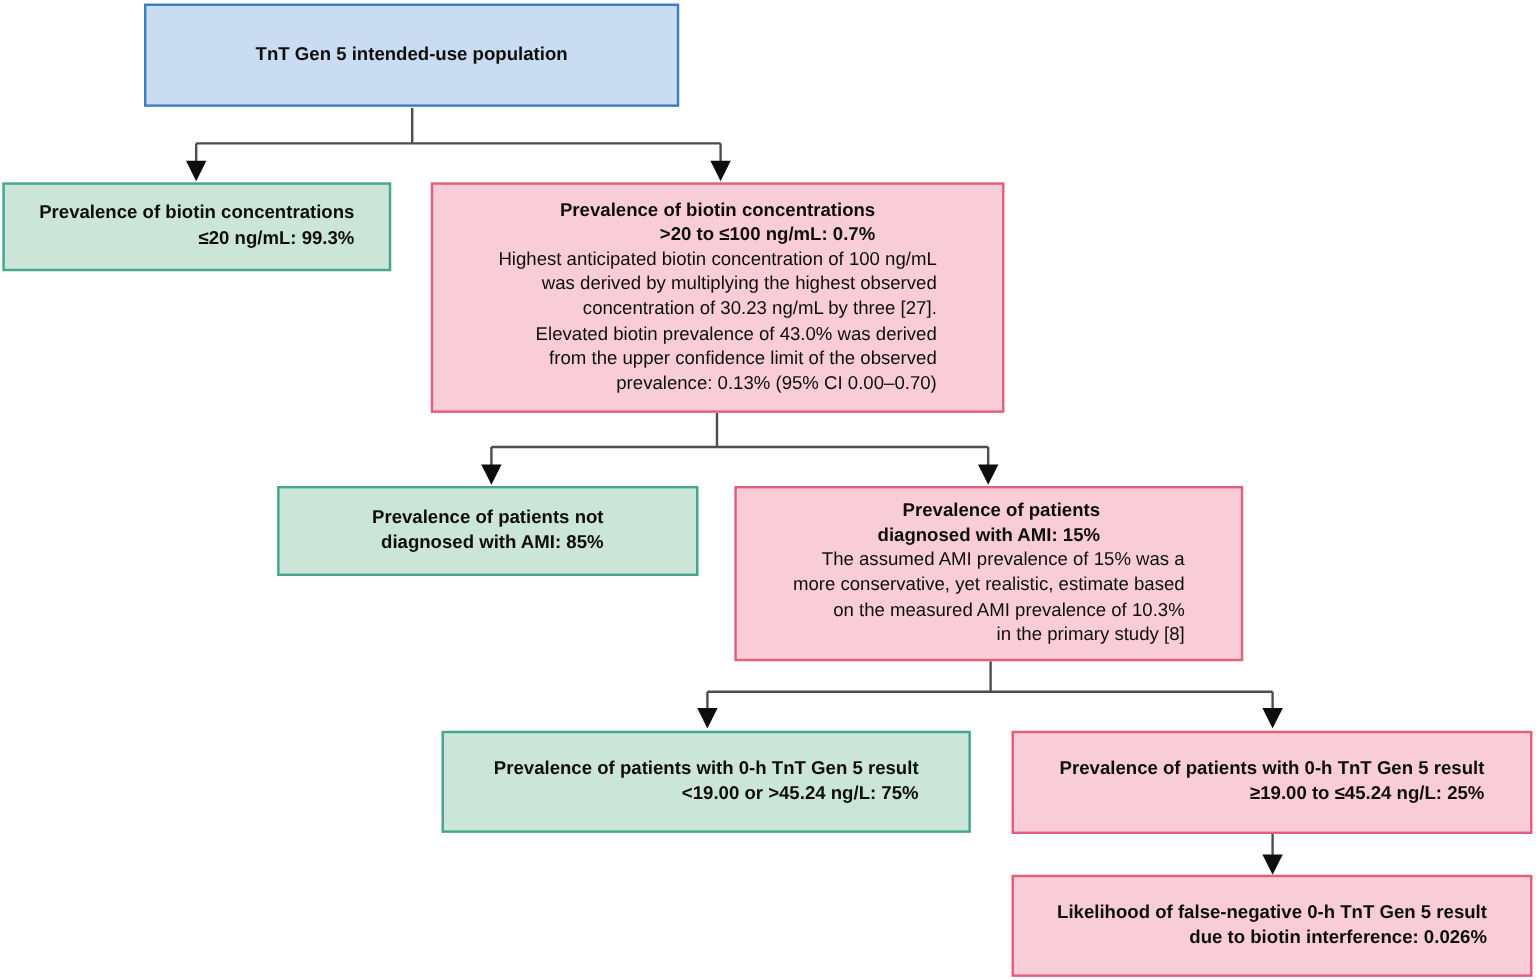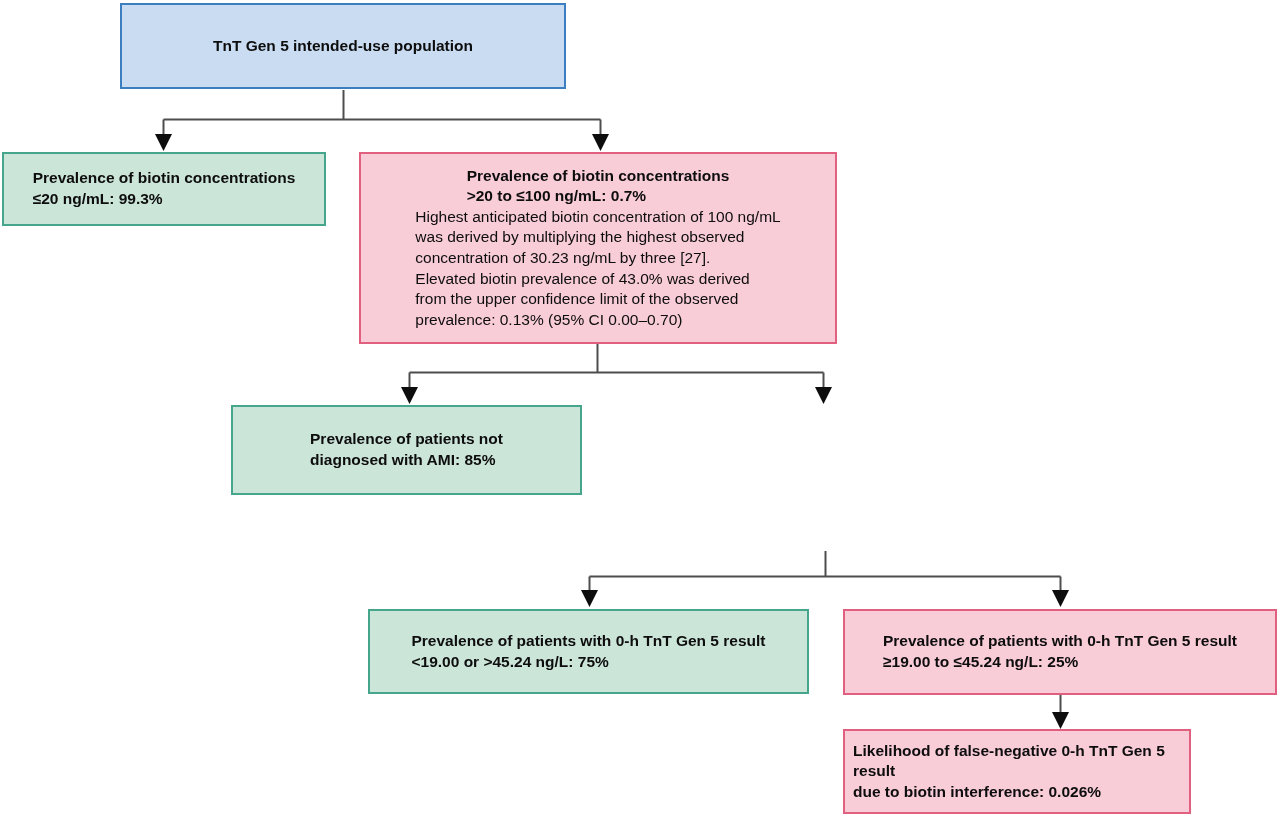--- a/index.html
+++ b/index.html
@@ -18,21 +18,21 @@
     background: #ffffff;
     overflow: hidden;
   }
   .node {
     position: absolute;
     box-sizing: border-box;
     display: flex;
     flex-direction: column;
     align-items: center;
     justify-content: center;
-    text-align: left;
+    text-align: right;
     color: #0d0d0d;
     font-size: 15.5px;
     line-height: 1.33;
     padding: 6px 8px;
   }
   .node .hd {
     font-weight: bold;
     white-space: pre-line;
   }
   .node .bd {
@@ -121,34 +121,42 @@
     <div class="hd">Prevalence of biotin concentrations
 &gt;20 to ≤100 ng/mL: 0.7%</div>
     <div class="bd">Highest anticipated biotin concentration of 100 ng/mL
 was derived by multiplying the highest observed
 concentration of 30.23 ng/mL by three [27].
 Elevated biotin prevalence of 43.0% was derived
 from the upper confidence limit of the observed
 prevalence: 0.13% (95% CI 0.00–0.70)</div>
   </div>
 
-  <div class="node green" style="left:231px; top:405px; width:351px; height:90px;">
+  <div class="node green" style="left:231px; top:405px; width:351px; height:75px;">
     <div class="hd">Prevalence of patients not
 diagnosed with AMI: 85%</div>
   </div>
 
+  <div class="node pink" style="left:612px; top:405px; width:424px; height:146px;">
+    <div class="hd">Prevalence of patients
+diagnosed with AMI: 15%</div>
+    <div class="bd">The assumed AMI prevalence of 15% was a
+more conservative, yet realistic, estimate based
+on the measured AMI prevalence of 10.3%
+in the primary study [8]</div>
+  </div>
 
   <div class="node green" style="left:368px; top:609px; width:441px; height:85px;">
     <div class="hd">Prevalence of patients with 0-h TnT Gen 5 result
 &lt;19.00 or &gt;45.24 ng/L: 75%</div>
   </div>
 
   <div class="node pink" style="left:843px; top:609px; width:434px; height:86px;">
     <div class="hd">Prevalence of patients with 0-h TnT Gen 5 result
 ≥19.00 to ≤45.24 ng/L: 25%</div>
   </div>
 
-  <div class="node pink" style="left:843px; top:729px; width:348px; height:85px;">
+  <div class="node pink" style="left:843px; top:729px; width:434px; height:85px;">
     <div class="hd">Likelihood of false-negative 0-h TnT Gen 5 result
 due to biotin interference: 0.026%</div>
   </div>
 
 </div>
 
 </body></html>

